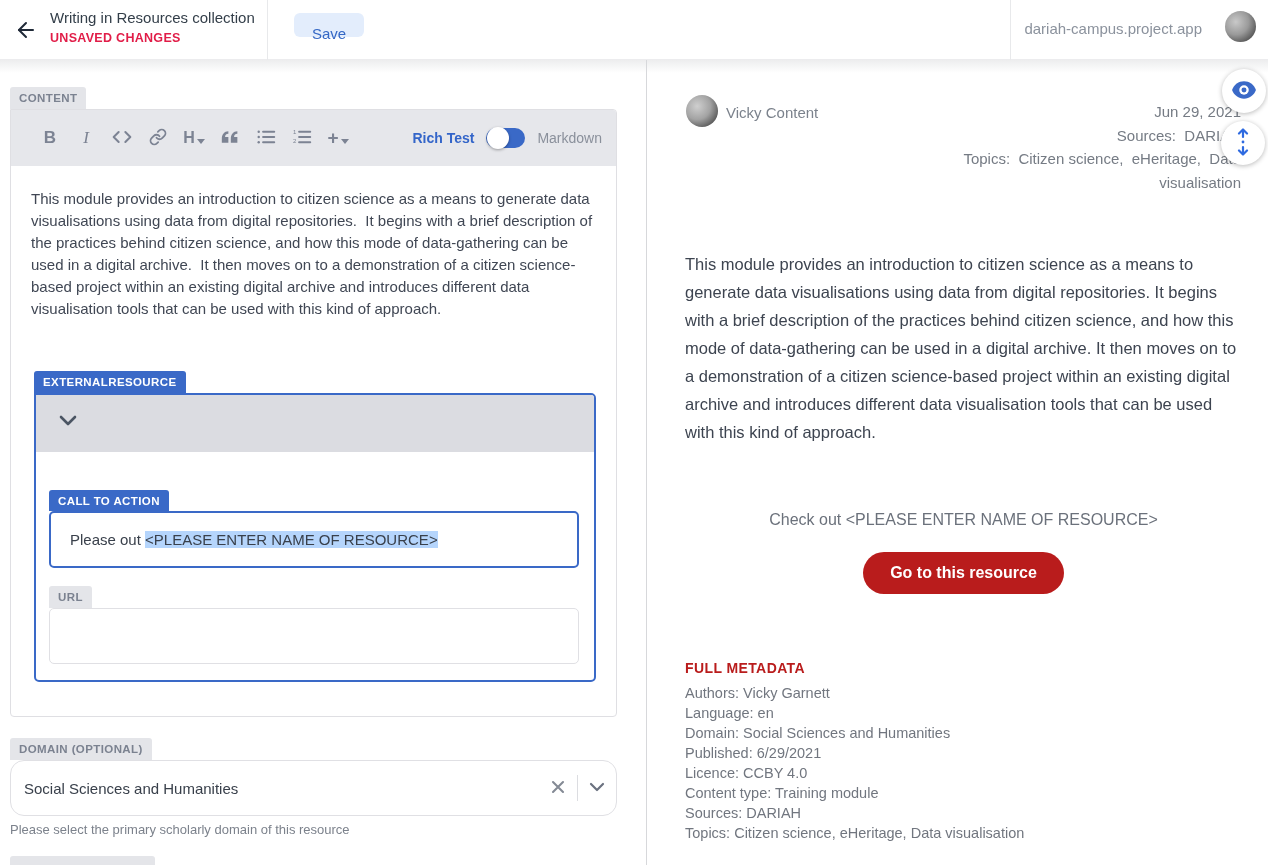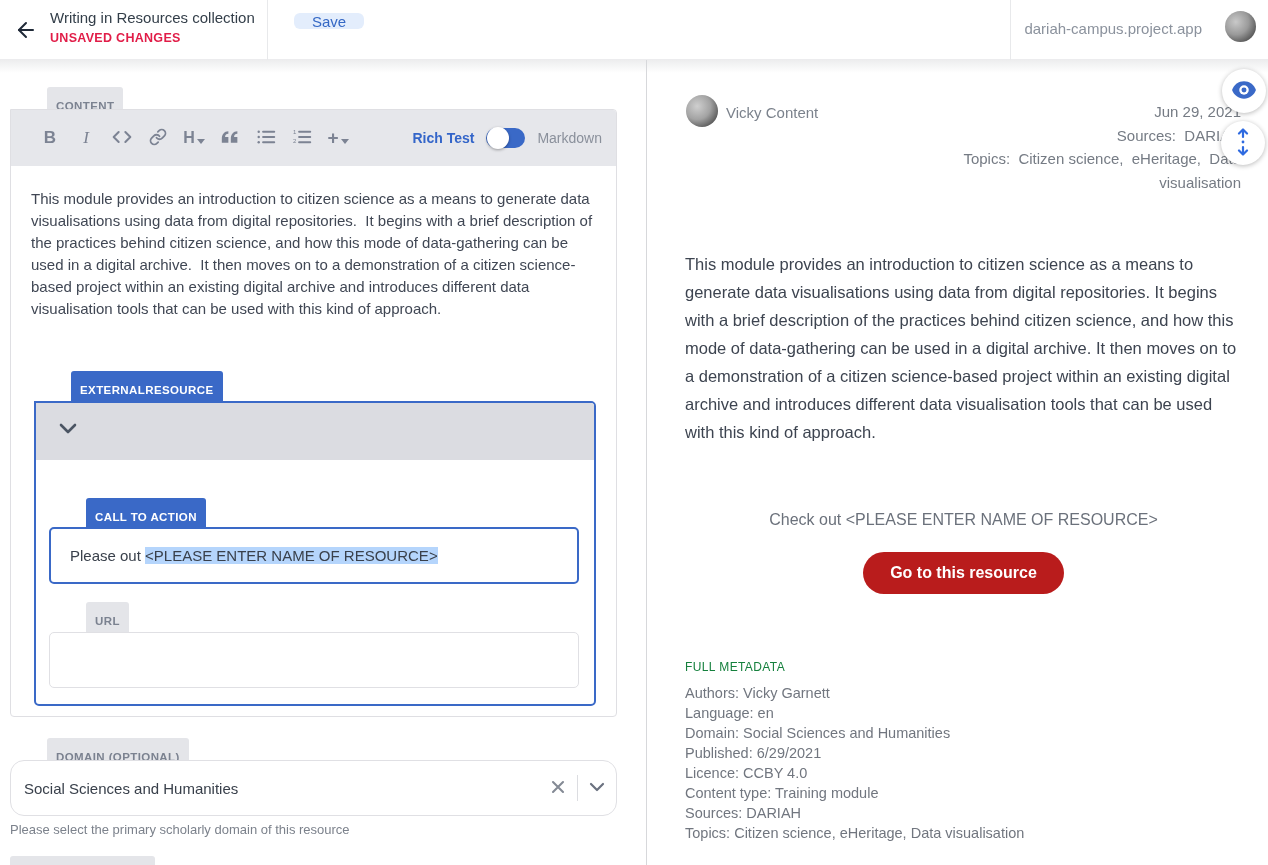--- a/index.html
+++ b/index.html
@@ -6,33 +6,33 @@
   html,body { width:1268px; height:865px; font-family:"Liberation Sans", sans-serif; background:#fff; overflow:hidden; }
   .pre { white-space:pre-wrap; }
 
   
   .topbar { position:absolute; top:0; left:0; width:1268px; height:60px; background:#fff; border-bottom:1px solid #ececee; z-index:30; display:flex; align-items:center; }
   .back-btn { position:absolute; left:12px; top:17px; width:28px; height:28px; border:none; background:none; cursor:pointer; color:#1f2937; }
   .tb-titleblock { position:absolute; left:50px; top:9px; }
   .tb-title { font-size:15px; color:#333e49; }
   .tb-status { font-size:12.5px; font-weight:bold; color:#e11d48; letter-spacing:.3px; margin-top:5px; }
   .tb-div { position:absolute; top:0; width:1px; height:60px; background:#e8e9eb; }
-  .save-btn { position:absolute; left:294px; top:13px; height:16px; padding:0 18px; border:none; border-radius:6px; background:#e3edfc; color:#3568c5; font-size:15px; font-family:inherit; cursor:pointer; }
+  .save-btn { position:absolute; left:294px; top:13px; height:16px; padding:12px 18px; border:none; border-radius:6px; background:#e3edfc; color:#3568c5; font-size:15px; font-family:inherit; cursor:pointer; }
   .tb-site { position:absolute; right:66px; top:20px; font-size:15px; color:#8b929d; }
   .tb-avatar { position:absolute; right:12px; top:11px; width:31px; height:31px; border-radius:50%;
     background:radial-gradient(circle at 35% 35%, #c9c9c9 0%, #9a9a9a 45%, #5d5d5d 75%, #434343 100%); }
 
   
   .pane-left  { position:absolute; top:60px; left:0; width:646px; height:805px; background:#fff; overflow:hidden; }
   .pane-right { position:absolute; top:60px; left:647px; width:621px; height:805px; background:#fff; overflow:hidden; }
   .vdivider   { position:absolute; top:60px; left:646px; width:1px; height:805px; background:#d7d8db; }
   .top-shade  { position:absolute; top:0; left:0; right:0; height:13px; background:linear-gradient(rgba(20,28,40,.08), rgba(20,28,40,0)); pointer-events:none; }
 
   
-  .tab-gray, .tab-blue { display:inline-block; font-size:11.5px; font-weight:bold; letter-spacing:.4px; padding:13px 9px 4px; border-radius:3px 3px 0 0; line-height:1.1;margin-left:37px; }
+  .tab-gray, .tab-blue { display:inline-block; font-size:11.5px; font-weight:bold; letter-spacing:.4px; padding:5px 9px 4px; border-radius:3px 3px 0 0; line-height:1.1; }
   .tab-gray { background:#e4e5e9; color:#7b8290; }
   .tab-blue { background:#3a69c7; color:#fff; }
 
   
   .content-tab { position:absolute; left:10px; top:27px; }
   .content-card { position:absolute; left:10px; top:49px; width:607px; height:608px; background:#fff; border:1px solid #dfdfe3; border-radius:0 4px 4px 4px; }
   .rt-toolbar { height:56px; background:#e6e7eb; border-radius:0 3px 0 0; display:flex; align-items:center; padding:0 14px 0 26px; }
   .rt-btn { background:none; border:none; color:#7c8393; width:26px; height:26px; margin-right:10px; cursor:pointer; display:flex; align-items:center; justify-content:center; font-family:inherit; }
   .rt-b { font-weight:bold; font-size:17px; }
   .rt-i { font-style:italic; font-family:"Liberation Serif", serif; font-size:17px; }
@@ -70,21 +70,21 @@
 
   
   .pv-avatar { position:absolute; left:39px; top:35px; width:32px; height:32px; border-radius:50%;
     background:radial-gradient(circle at 35% 35%, #cfcfcf 0%, #a3a3a3 45%, #606060 75%, #464646 100%); }
   .pv-author { position:absolute; left:79px; top:44px; font-size:15px; color:#7b828c; }
   .pv-meta { position:absolute; right:27px; top:40px; text-align:right; font-size:15px; color:#757b84; line-height:23.5px; }
   .pv-paragraph { position:absolute; left:38px; top:190px; width:557px; font-size:16.5px; line-height:28px; color:#3d4450; }
   .pv-cta-line { position:absolute; left:38px; top:451px; width:557px; text-align:center; font-size:16px; color:#6b717b; }
   .pv-btn-row { position:absolute; left:38px; top:492px; width:557px; text-align:center; }
   .pv-button { display:inline-block; border:none; background:#b91c1c; color:#fff; font-weight:bold; font-size:16px; font-family:inherit; padding:12px 27px; border-radius:21px; cursor:pointer; }
-  .pv-meta-heading { position:absolute; left:38px; top:600px; font-size:12px; font-weight:normal; letter-spacing:.4px; color:#15803d; }
+  .pv-meta-heading { position:absolute; left:38px; top:600px; font-size:14px; font-weight:bold; letter-spacing:.4px; color:#b91c1c; }
   .pv-meta-rows { position:absolute; left:38px; top:623px; font-size:14.5px; line-height:20px; color:#71767f; }
 
   
   .float-btn { position:absolute; width:44px; height:44px; border-radius:50%; background:#fff; border:none; box-shadow:0 1px 5px rgba(0,0,0,.28); cursor:pointer; display:flex; align-items:center; justify-content:center; z-index:20; }
   .eye-btn  { top:9px;  right:2px; }
   .sync-btn { top:61px; right:3px; }
 </style>
 </head>
 <body>
 

